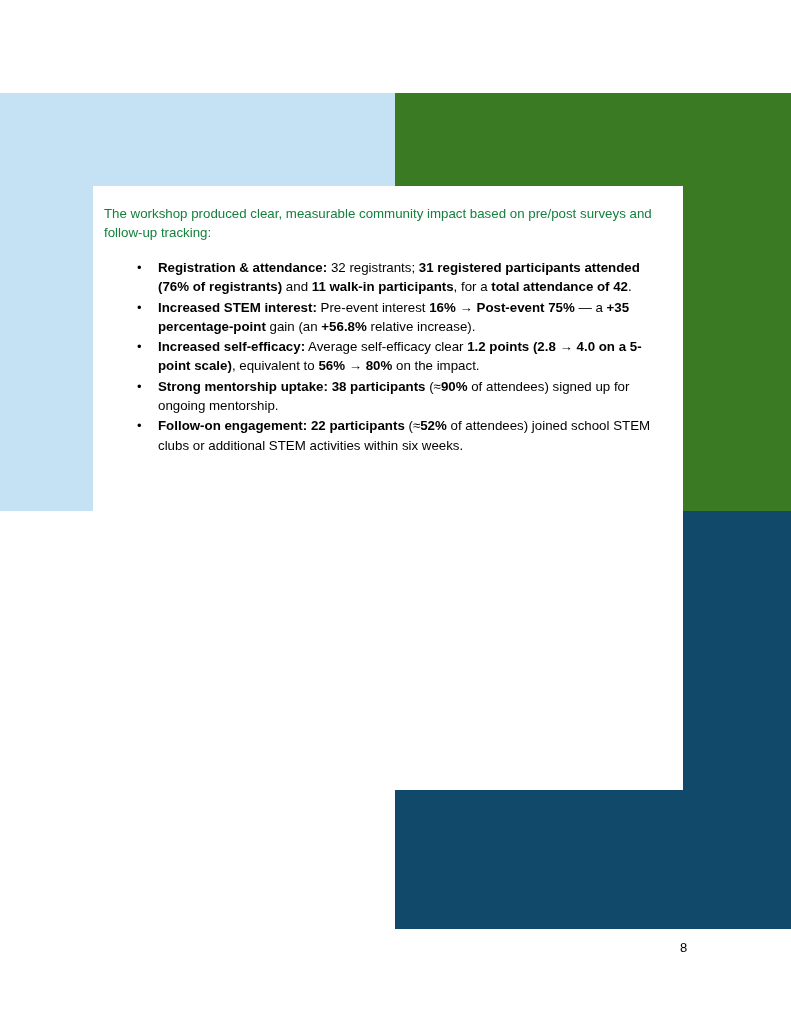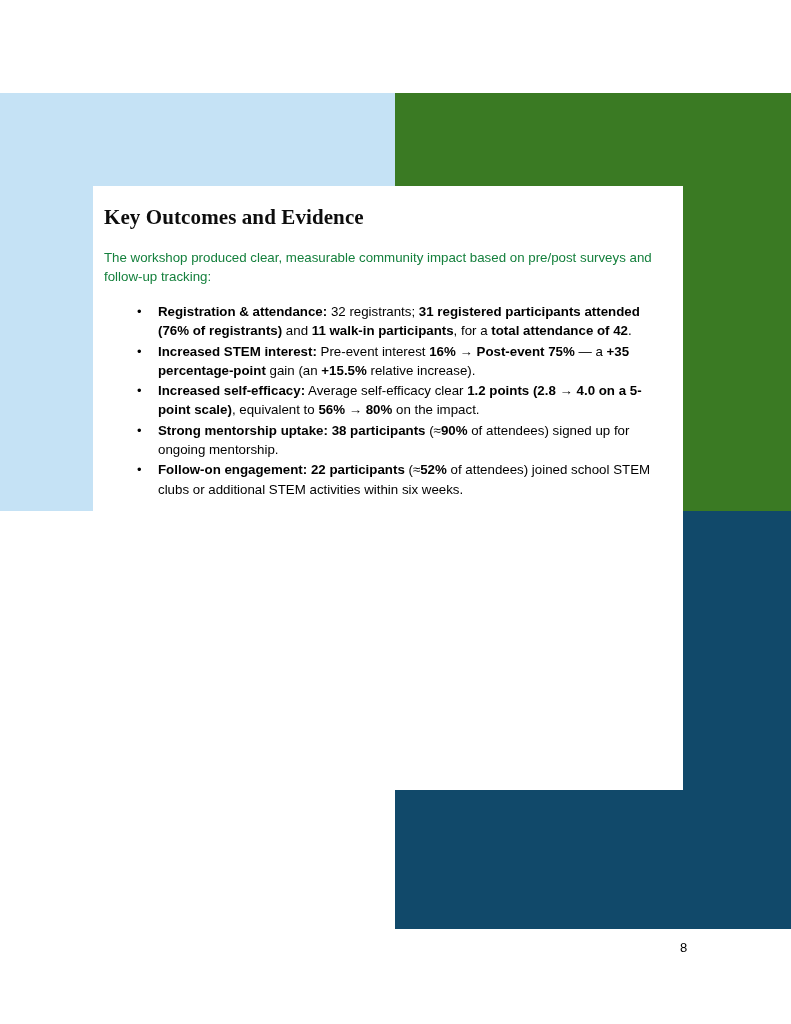--- a/index.html
+++ b/index.html
@@ -103,24 +103,23 @@
   }
 </style>
 </head>
 <body>
 
 <div class="block" id="block-light-blue"></div>
 <div class="block" id="block-green"></div>
 <div class="block" id="block-navy"></div>
 
 <div id="content-card">
-  <h1 id="page-title">Key Outcomes and Evidence</h1>
   <p id="intro-paragraph">The workshop produced clear, measurable community impact based on pre/post surveys and follow-up tracking:</p>
   <ul id="outcomes-list">
       <li><span class="bullet-glyph">•</span><span class="b">Registration &amp; attendance:</span><span> 32 registrants; </span><span class="b">31 registered participants attended (76% of registrants)</span><span> and </span><span class="b">11 walk-in participants</span><span>, for a </span><span class="b">total attendance of 42</span><span>.</span></li>
-      <li><span class="bullet-glyph">•</span><span class="b">Increased STEM interest:</span><span> Pre-event interest </span><span class="b">16% → Post-event 75%</span><span> — a </span><span class="b">+35 percentage-point</span><span> gain (an </span><span class="b">+15.5%</span><span> relative increase).</span></li>
+      <li><span class="bullet-glyph">•</span><span class="b">Increased STEM interest:</span><span> Pre-event interest </span><span class="b">16% → Post-event 75%</span><span> — a </span><span class="b">+35 percentage-point</span><span> gain (an </span><span class="b">+56.8%</span><span> relative increase).</span></li>
       <li><span class="bullet-glyph">•</span><span class="b">Increased self-efficacy:</span><span> Average self-efficacy clear </span><span class="b">1.2 points (2.8 → 4.0 on a 5-point scale)</span><span>, equivalent to </span><span class="b">56% → 80%</span><span> on the impact.</span></li>
       <li><span class="bullet-glyph">•</span><span class="b">Strong mentorship uptake:</span><span> </span><span class="b">38 participants</span><span> (≈</span><span class="b">90%</span><span> of attendees) signed up for ongoing mentorship.</span></li>
       <li><span class="bullet-glyph">•</span><span class="b">Follow-on engagement:</span><span> </span><span class="b">22 participants</span><span> (≈</span><span class="b">52%</span><span> of attendees) joined school STEM clubs or additional STEM activities within six weeks.</span></li>
     </ul>
 </div>
 
 <div id="page-number">8</div>
 
 </body></html>

